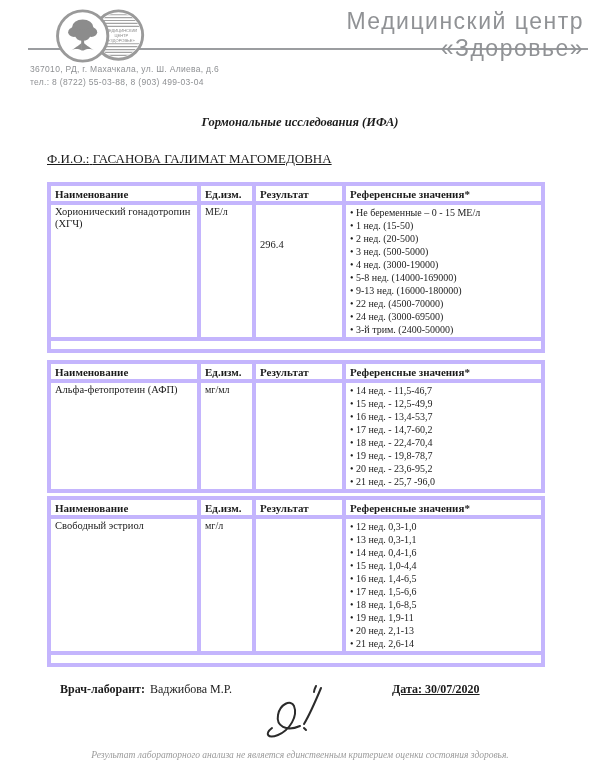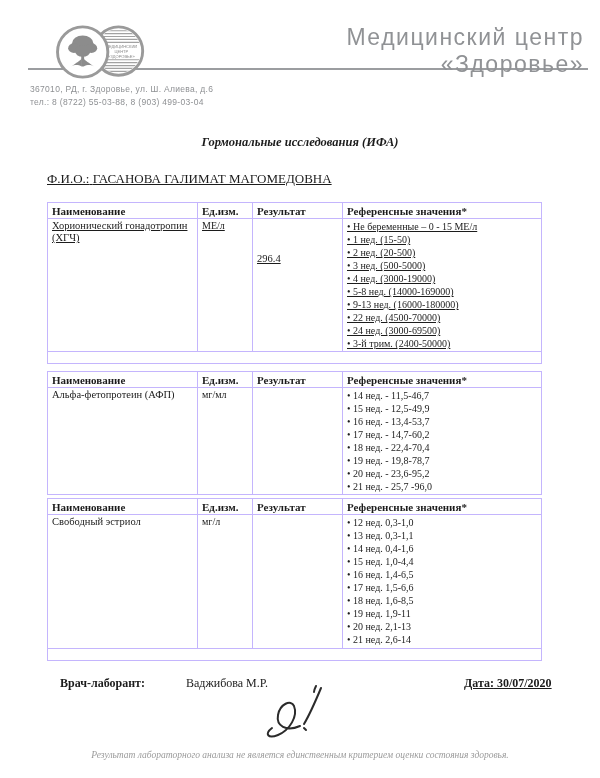--- a/index.html
+++ b/index.html
@@ -2,21 +2,21 @@
 <html><head>
 <meta charset="utf-8">
 <style>
   * { margin:0; padding:0; box-sizing:border-box; }
   html,body { background:#ffffff; }
   body { font-family:"Liberation Serif", serif; color:#1c1c1c; }
   .page { position:relative; width:600px; height:778px; background:#fff; overflow:hidden; }
 
   
   .header { display:flex; justify-content:space-between; align-items:flex-start;
-            padding:22px 16px 0 52px; height:68px; }
+            padding:6px 16px 0 52px; height:48px; }
   .logo-wrap { width:102px; height:60px; }
   .clinic-title { text-align:right; font-family:"Liberation Sans", sans-serif;
                   color:#909295; letter-spacing:1.5px; line-height:1.18;
                   font-size:23px; font-weight:400; margin-top:2px; }
   .header-rule { border:none; border-top:2px solid #9b9da0; margin:0 12px 0 28px; }
 
   
   .contact { margin:13px 0 0 30px; }
   .contact .gray-line { font-family:"Liberation Sans", sans-serif; color:#8e9093;
                         font-size:8.5px; line-height:1.55; letter-spacing:.3px; }
@@ -26,39 +26,39 @@
   
   .doc-title { text-align:center; font-weight:bold; font-style:italic;
                font-size:12.5px; margin-top:26px; }
   .patient-block { margin:20px 0 0 47px; }
   .patient-line { font-weight:normal; font-size:13px; text-decoration:underline;
                   line-height:1.45; }
 
   
   table.results { border-collapse:collapse; margin:0 0 0 47px; width:494px;
                   table-layout:fixed; }
-  table.results td, table.results th { border:1px solid #c4b5fd; vertical-align:top;
+  table.results td, table.results th { border:4px solid #c4b5fd; vertical-align:top;
                   text-align:left; padding:1px 4px; }
   table.results th { font-size:11px; font-weight:bold; padding:2px 4px 1px 4px; }
   td.cell-name { font-size:10.5px; line-height:1.15; }
   td.cell-unit { font-size:10px; }
   td.cell-result { text-align:center; font-size:10.5px; }
   td.cell-refs { padding:2px 4px 1px 8px; }
   .ref-item { font-size:10px; line-height:13px; white-space:nowrap; }
   .ref-item .bullet { font-size:10px; }
   td.row-spacer { height:12px; padding:0; }
   td.row-footnote { font-size:9.5px; padding:1px 3px; }
   .tbl-gap-1 { height:7px; } .tbl-gap-2 { height:3px; }
 
-  .t1-main td { height:132px;text-decoration:underline; } .t1-main .cell-result { padding-top:34px; }
+  .t1-main td { height:132px; } .t1-main .cell-result { padding-top:34px; }
   .t2-main td { height:106px; }
   .t3-main td { height:134px; }
 
   
-  .footer-line { margin:15px 0 0 60px; font-size:12px; display:flex;gap:36px; }
+  .footer-line { margin:15px 0 0 60px; font-size:12px; display:flex; }
   .footer-line .lbl { font-weight:bold; }
   .doctor-name { margin-left:5px; }
   .date-block { margin-left:160px; font-weight:bold; text-decoration:underline; }
   .signature { position:absolute; left:258px; top:684px; }
   .disclaimer { position:absolute; left:0; right:0; top:750px; text-align:center;
                 font-style:italic; color:#9a9a9a; font-size:9.5px; }
 </style>
 </head>
 <body>
 
@@ -103,21 +103,21 @@
       </svg>
     </div>
     <div class="clinic-title">
       <div>Медицинский центр</div>
       <div>«Здоровье»</div>
     </div>
   </div>
   <hr class="header-rule">
 
   <div class="contact">
-    <div class="gray-line">367010, РД, г. Здоровье, ул. Ш. Алиева, д.6</div>
+    <div class="gray-line">367010, РД, г. Махачкала, ул. Ш. Алиева, д.6</div>
     <div class="gray-line">тел.: 8 (8722) 55-03-88, 8 (903) 499-03-04</div>
   </div>
 
   <div class="doc-title">Гормональные исследования (ИФА)</div>
   <div class="patient-block">
     <div class="patient-line">
       <span>Ф.И.О.:</span>
       <span>ГАСАНОВА ГАЛИМАТ МАГОМЕДОВНА</span>
     </div>
   </div>

